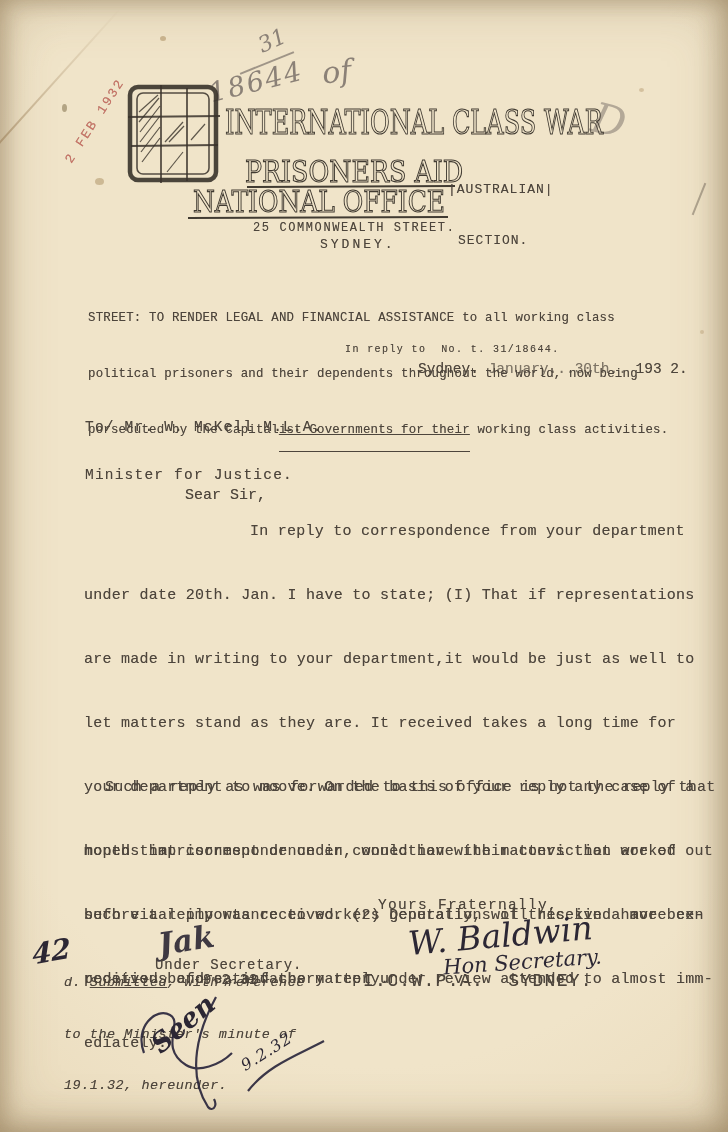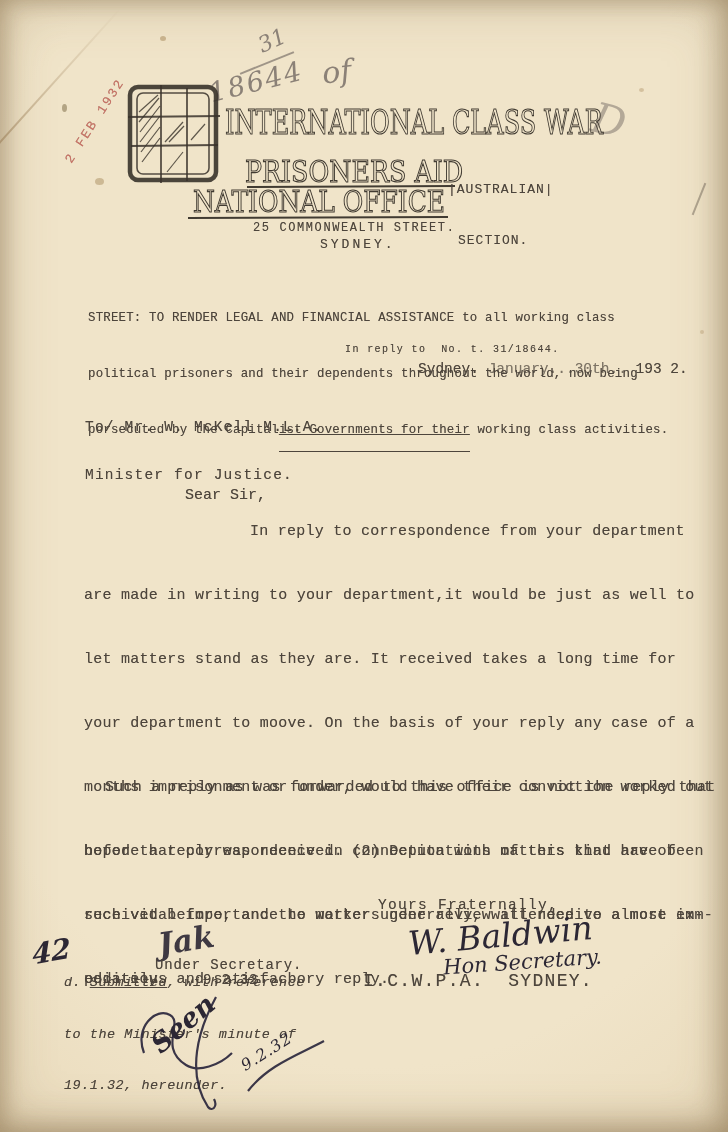--- a/index.html
+++ b/index.html
@@ -105,20 +105,21 @@
 
   <div class="abs typed" style="left:85px;top:387px;font-size:14.5px;line-height:16px;letter-spacing:1.2px;">
     <div>To/ Mr. W. McKell M.L.A.</div>
     <div>Minister for Justice.</div>
   </div>
 
   <div class="abs typed" style="left:185px;top:455px;font-size:15px;margin-top:32px;">Sear Sir,</div>
 
   <div class="abs typed" style="left:84px;top:482px;width:620px;">
     <div class="bodyline indent-deep">In reply to correspondence from your department</div>
+    <div class="bodyline">under date 20th. Jan. I have to state; (I) That if representations</div>
     <div class="bodyline">are made in writing to your department,it would be just as well to</div>
     <div class="bodyline">let matters stand as they are. It received takes a long time for</div>
     <div class="bodyline">your department to moove. On the basis of your reply any case of a</div>
     <div class="bodyline">months imprisonment or under, would have their conviction worked out</div>
     <div class="bodyline">before a reply was received. (2) Deputations of this kind have been</div>
     <div class="bodyline">received before, and the matter under review attended to almost imm-</div>
     <div class="bodyline">ediately.</div>
   </div>
 
   <div class="abs typed" style="left:84px;top:738px;width:620px;">

